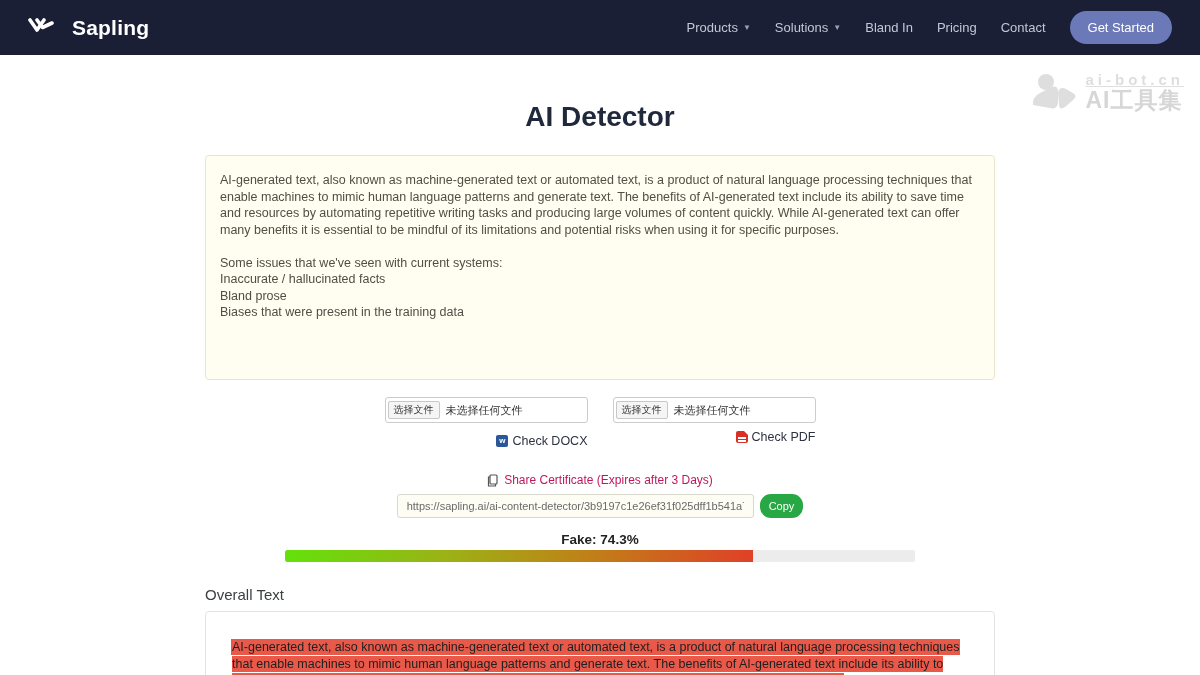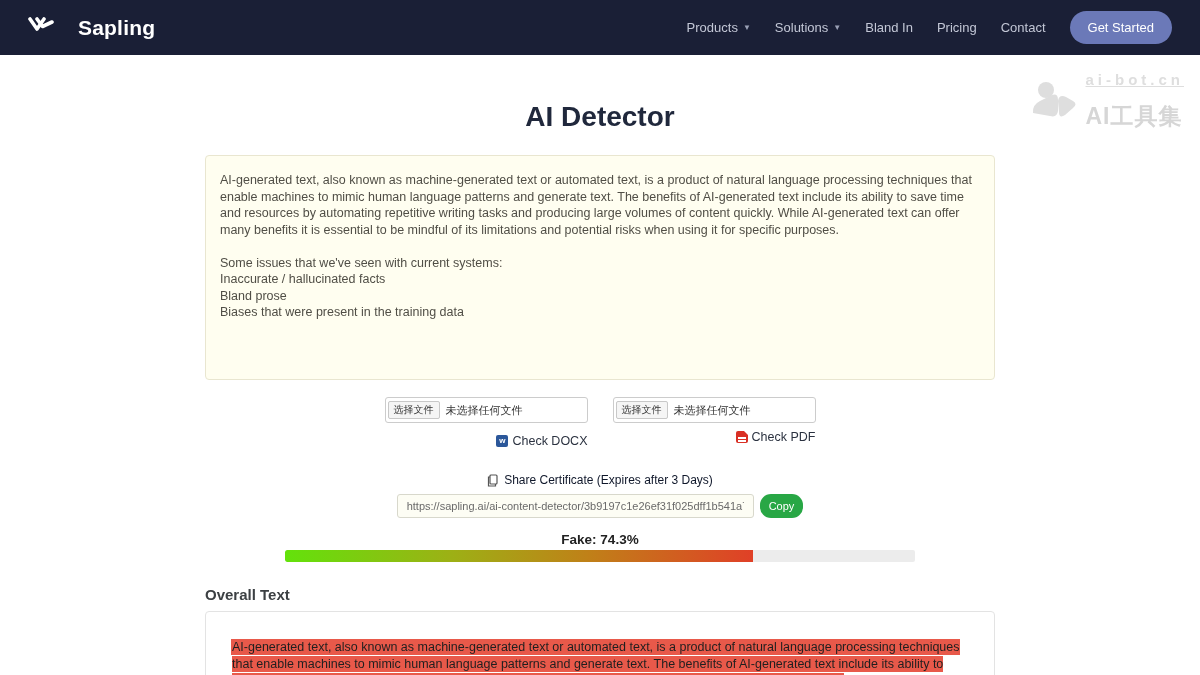--- a/index.html
+++ b/index.html
@@ -2,33 +2,33 @@
 <html><head>
 <meta charset="utf-8">
 <style>
   * { margin:0; padding:0; box-sizing:border-box; }
   html,body { width:1200px; height:675px; overflow:hidden; background:#fff;
               font-family:"Liberation Sans","DejaVu Sans",sans-serif; }
 
   
   .navbar { height:55px; background:#1a1f36; display:flex; align-items:center;
             justify-content:space-between; padding:0 28px; }
-  .brand { display:flex; align-items:flex-start; gap:24px; cursor:pointer; }
+  .brand { display:flex; align-items:center; gap:18px; cursor:pointer; }
   .brand-name { color:#fff; font-size:21px; font-weight:bold; letter-spacing:.2px; }
   .nav-right { display:flex; align-items:center; gap:24px; }
   .nav-item { color:#c3c7d6; font-size:13px; cursor:pointer; display:flex; align-items:center; gap:5px; }
   .caret { font-size:8px; color:#9aa0b5; }
   .btn-get-started { background:#6b79b8; color:#fff; font-size:13px; border:none;
             border-radius:18px; padding:9px 18px; cursor:pointer; }
 
   
   .watermark { position:absolute; top:72px; right:16px; display:flex; gap:10px; align-items:center; }
   .wm-text { display:flex; flex-direction:column; line-height:1; }
   .wm-line1 { color:#dedede; font-size:15px; font-weight:bold; letter-spacing:4px;text-decoration:underline; }
-  .wm-line2 { color:#d6d6d6; font-size:23px; font-weight:bold; margin-top:18px; letter-spacing:1px; }
+  .wm-line2 { color:#d6d6d6; font-size:23px; font-weight:bold; margin-top:2px; letter-spacing:1px; }
 
   
   .main { width:790px; margin:0 auto; position:relative; }
   .page-title { margin-top:46px; text-align:center; font-size:28px; font-weight:bold; color:#20283c; }
 
   .editor { margin-top:22px; width:790px; height:225px; background:#fffef0;
             border:1px solid #e9e6d0; border-radius:4px; padding:16px 14px;
             font-size:12.5px; line-height:16.5px; color:#504e46; white-space:pre-wrap;
             font-family:"Liberation Sans","DejaVu Sans",sans-serif; resize:none; overflow:hidden; }
 
@@ -48,35 +48,35 @@
   .icon-pdf { width:12px; height:12px; position:relative; background:#d93025; border-radius:2px; }
   .icon-pdf::before { content:""; position:absolute; top:0; right:0; border-style:solid;
             border-width:0 4px 4px 0; border-color:transparent #fff transparent transparent; }
   .icon-pdf::after { content:""; position:absolute; left:2px; top:6px; width:8px; height:1.5px;
             background:#fff; box-shadow:0 3px 0 #fff; }
 
   .tokens { margin-top:14px; text-align:right; padding-right:20px; font-size:12px;
             font-weight:bold; color:#2e2e2e; }
 
   .share-row { margin-top:25px; display:flex; justify-content:center; align-items:center; gap:6px;
-            font-size:12px; color:#0f172a; cursor:pointer; }
+            font-size:12px; color:#be185d; cursor:pointer; }
   .url-row { margin-top:7px; display:flex; justify-content:center; align-items:center; gap:6px; }
   .url-input { width:357px; height:24px; background:#fdfdf4; border:1px solid #d8d8cc;
             border-radius:3px; font-size:11px; color:#6a6a6a; padding:0 9px;
             font-family:"Liberation Sans","DejaVu Sans",sans-serif; }
   .btn-copy { height:24px; background:#28a745; color:#fff; border:none; border-radius:11px;
             font-size:11px; padding:0 9px; cursor:pointer; }
 
   .fake-label { margin-top:14px; text-align:center; font-size:13.5px; font-weight:bold; color:#222; }
   .bar-track { margin:3px auto 0; width:630px; height:12px; background:#ececec; border-radius:2px;
             overflow:hidden; }
   .bar-fill { height:100%; border-radius:2px 0 0 2px;
             background:linear-gradient(90deg,#63e20b 0%,#9cb115 35%,#c08018 65%,#e04027 100%); }
 
-  .overall-heading { margin-top:24px; font-size:15px; color:#3c4043;font-weight:bold; }
+  .overall-heading { margin-top:24px; font-size:15px; color:#3c4043; }
   .result-panel { margin-top:8px; width:790px; height:220px; background:#fff;
             border:1px solid #e3e3e3; border-radius:4px; padding:27px 26px; overflow:hidden; }
   .hl-text { font-size:12.5px; line-height:17px; color:#1f1f1f; }
   .hl-text span { background:#e8594a; box-shadow:0 0 0 1px #e8594a; }
 </style>
 </head>
 <body>
 
 <div class="navbar">
   <div class="brand">

